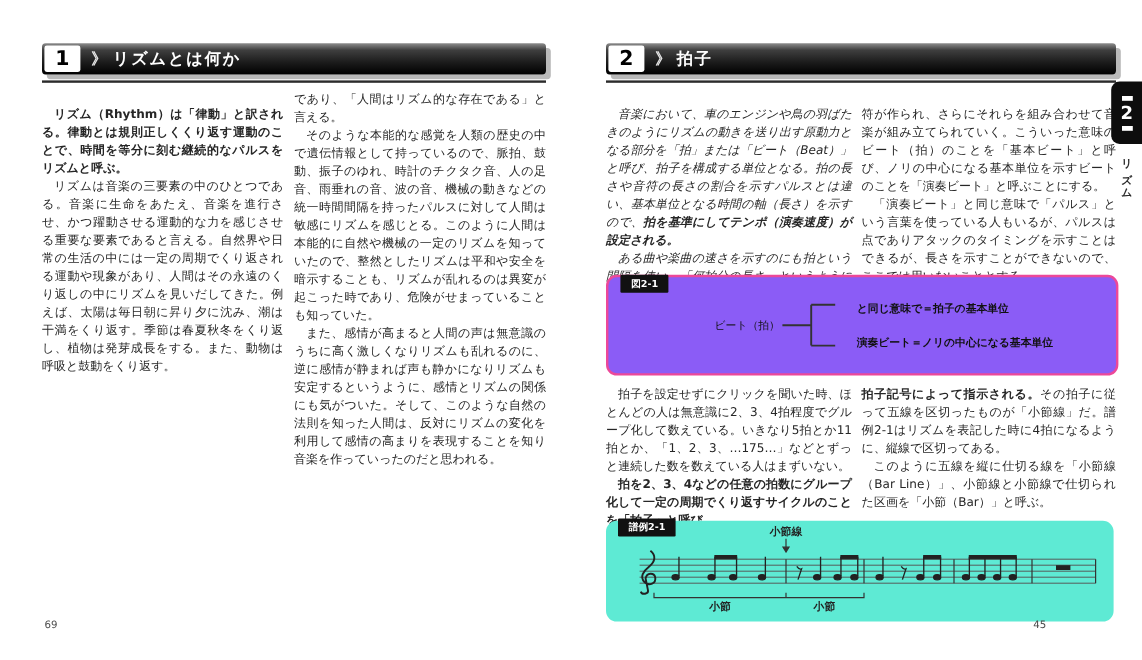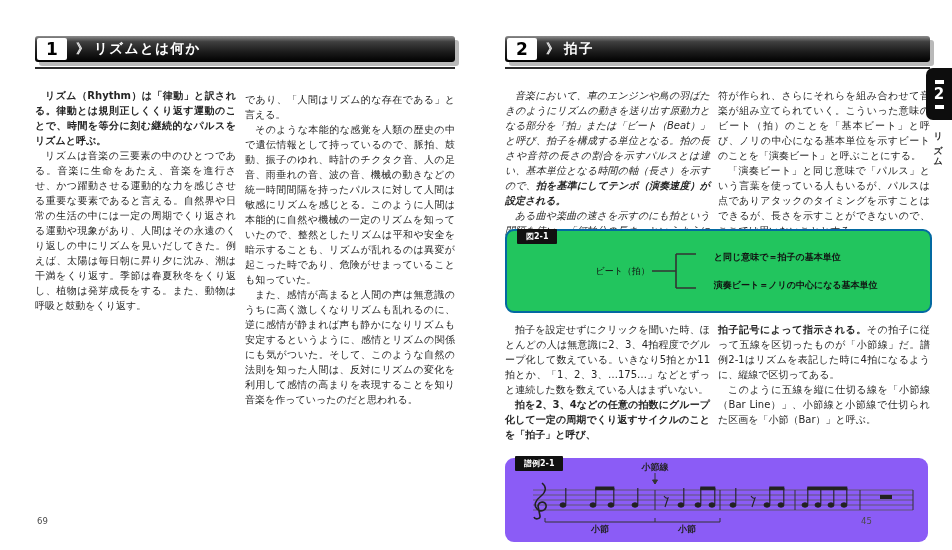--- a/index.html
+++ b/index.html
@@ -19,22 +19,22 @@
 
   
   .col{position:absolute;font-size:10px;line-height:1.5;text-align:justify;color:#262626;}
   .col p{margin:0;text-indent:1em;}
   .col p.b{font-weight:bold;}
   .col p span.b{font-weight:bold;}
 
   .pagenum{position:absolute;font-size:8.5px;color:#4a4a4a;}
 
   
-  .fig-box{position:absolute;background:#22c55e;border:2px solid #0369a1;border-radius:9px;}
-  .score-box{position:absolute;background:#8b5cf6;border-radius:9px;margin-top:24px;}
+  .fig-box{position:absolute;background:#8b5cf6;border:2px solid #ec4899;border-radius:9px;}
+  .score-box{position:absolute;background:#5eead4;border-radius:9px;}
   .box-tab{position:absolute;top:-2px;left:10px;background:#111111;color:#ffffff;
     font-size:8px;font-weight:bold;padding:2px 9px 2px 9px;border-radius:1px;}
 
   .fig-content{position:absolute;inset:0;display:flex;align-items:center;justify-content:center;}
   .fig-root{font-size:9px;color:#111;margin-left:36px;}
   .fig-branches{display:flex;flex-direction:column;gap:15px;}
   .fig-branch{font-size:9px;font-weight:bold;color:#111;}
 
   
   .side-tab{position:absolute;left:926px;top:68px;width:26px;height:52px;background:#0d0d0d;
@@ -59,21 +59,21 @@
       <span class="chev">》</span>
       <span class="sec-title">リズムとは何か</span>
     </div>
     <div class="sec-underline" style="left:35px;top:67px;width:420px;"></div>
 
     <div class="col" style="left:35px;top:88px;width:201px;">
       <p class="b">リズム（Rhythm）は「律動」と訳される。律動とは規則正しくくり返す運動のことで、時間を等分に刻む継続的なパルスをリズムと呼ぶ。</p>
       <p>リズムは音楽の三要素の中のひとつである。音楽に生命をあたえ、音楽を進行させ、かつ躍動させる運動的な力を感じさせる重要な要素であると言える。自然界や日常の生活の中には一定の周期でくり返される運動や現象があり、人間はその永遠のくり返しの中にリズムを見いだしてきた。例えば、太陽は毎日朝に昇り夕に沈み、潮は干満をくり返す。季節は春夏秋冬をくり返し、植物は発芽成長をする。また、動物は呼吸と鼓動をくり返す。</p>
     </div>
 
-    <div class="col" style="left:245px;top:92px;width:210px;">
+    <div class="col" style="left:245px;top:76px;width:210px;">
       <p style="text-indent:0;">であり、「人間はリズム的な存在である」と言える。</p>
       <p>そのような本能的な感覚を人類の歴史の中で遺伝情報として持っているので、脈拍、鼓動、振子のゆれ、時計のチクタク音、人の足音、雨垂れの音、波の音、機械の動きなどの統一時間間隔を持ったパルスに対して人間は敏感にリズムを感じとる。このように人間は本能的に自然や機械の一定のリズムを知っていたので、整然としたリズムは平和や安全を暗示することも、リズムが乱れるのは異変が起こった時であり、危険がせまっていることも知っていた。</p>
       <p>また、感情が高まると人間の声は無意識のうちに高く激しくなりリズムも乱れるのに、逆に感情が静まれば声も静かになりリズムも安定するというように、感情とリズムの関係にも気がついた。そして、このような自然の法則を知った人間は、反対にリズムの変化を利用して感情の高まりを表現することを知り音楽を作っていったのだと思われる。</p>
     </div>
 
     <div class="pagenum" style="left:37px;top:516px;">69</div>
   </div>
 
   <div>
 

